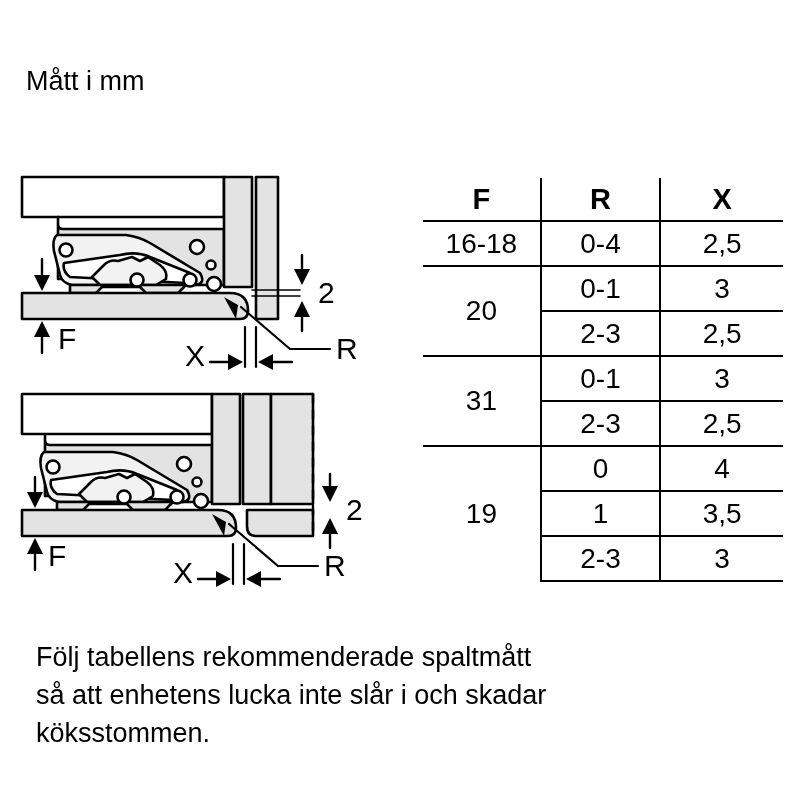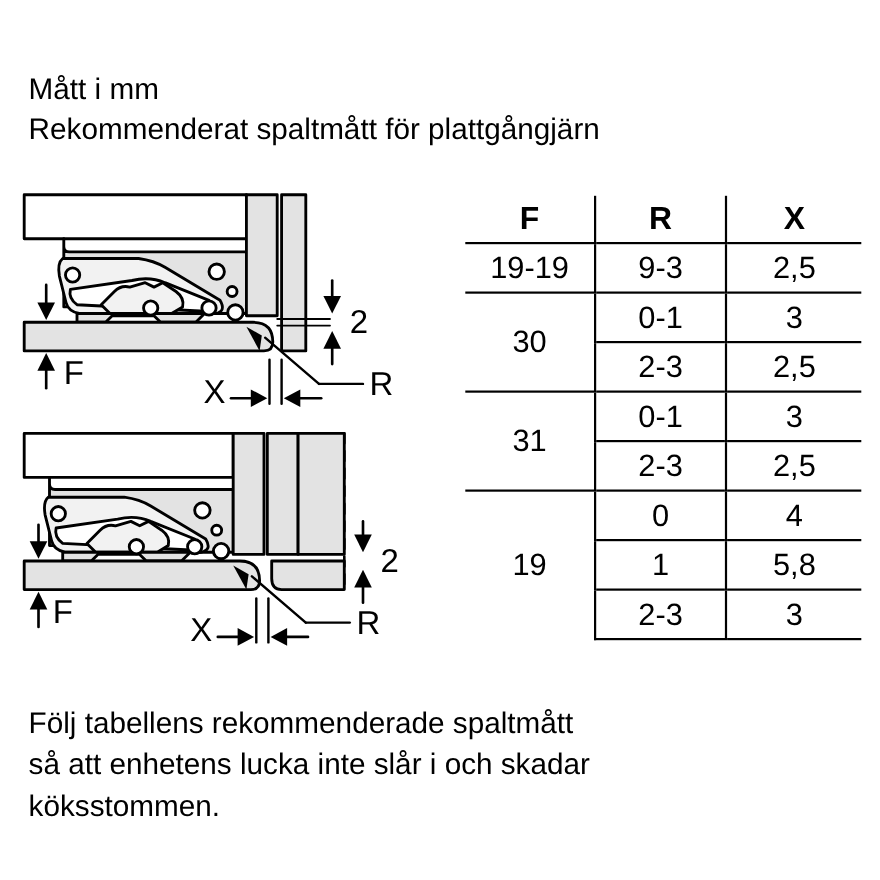--- a/index.html
+++ b/index.html
@@ -24,21 +24,21 @@
     font-size: 27px;
     line-height: 1.0;
     white-space: nowrap;
     letter-spacing: 0px;
   }
   #hdr1 { left: 26px; top: 26px; }
   #hdr2 { left: 26px; top: 62px; }
 
   .foot-line {
     position: absolute;
-    left: 26px;
+    left: 36px;
     font-size: 27px;
     line-height: 1.0;
     white-space: nowrap;
   }
   #foot1 { top: 602px; }
   #foot2 { top: 640px; }
   #foot3 { top: 678px; }
 
   
   .diagram {
@@ -95,21 +95,20 @@
     vertical-align: top;
     padding-top: 2px;
   }
 </style>
 </head>
 <body>
 
 <div id="page">
 
   <div class="hdr-line" id="hdr1">Mått i mm</div>
-  <div class="hdr-line" id="hdr2">Rekommenderat spaltmått för plattgångjärn</div>
 
   <svg class="diagram" id="diagram-top" width="400" height="215" viewBox="0 0 400 215">
     <g stroke="#000" stroke-width="2.6" fill="none" stroke-linejoin="round" stroke-linecap="round">
 
       <rect x="22" y="10" width="202" height="40" fill="#ffffff"></rect>
 
       <path d="M58 50 L58 57 Q58 62 63 62 L224 62 L224 118 L92 118 L92 112 L58 112 Z" fill="#e3e3e3"></path>
 
       <path d="M57 68 Q52 72 54 84 L60 108 Q62 116 72 118 L196 118 Q206 116 200 106 L150 76 Q140 70 126 68 Z" fill="#f2f2f2"></path>
       <path d="M64 96 Q62 104 70 110 L186 116 Q196 114 190 106 L150 90 Q136 84 120 88 Z" fill="#ffffff"></path>
@@ -225,27 +224,27 @@
 
   <table id="spec-table">
     <tbody>
       <tr class="header-row">
         <th class="col-f">F</th>
         <th class="col-r vr-l">R</th>
         <th class="col-x vr-l">X</th>
       </tr>
 
       <tr>
-        <td class="f-cell">19-19</td>
-        <td class="vr-l">9-3</td>
+        <td class="f-cell">16-18</td>
+        <td class="vr-l">0-4</td>
         <td class="vr-l">2,5</td>
       </tr>
 
       <tr class="group-start">
-        <td class="f-cell" rowspan="2">30</td>
+        <td class="f-cell" rowspan="2">20</td>
         <td class="vr-l">0-1</td>
         <td class="vr-l">3</td>
       </tr>
       <tr>
         <td class="vr-l inner-rule">2-3</td>
         <td class="vr-l inner-rule">2,5</td>
       </tr>
 
       <tr class="group-start">
         <td class="f-cell" rowspan="2">31</td>
@@ -257,21 +256,21 @@
         <td class="vr-l inner-rule">2,5</td>
       </tr>
 
       <tr class="group-start">
         <td class="f-cell" rowspan="3">19</td>
         <td class="vr-l">0</td>
         <td class="vr-l">4</td>
       </tr>
       <tr>
         <td class="vr-l inner-rule">1</td>
-        <td class="vr-l inner-rule">5,8</td>
+        <td class="vr-l inner-rule">3,5</td>
       </tr>
       <tr class="last-row">
         <td class="vr-l inner-rule">2-3</td>
         <td class="vr-l inner-rule">3</td>
       </tr>
     </tbody>
   </table>
 
   <div class="foot-line" id="foot1">Följ tabellens rekommenderade spaltmått</div>
   <div class="foot-line" id="foot2">så att enhetens lucka inte slår i och skadar</div>

